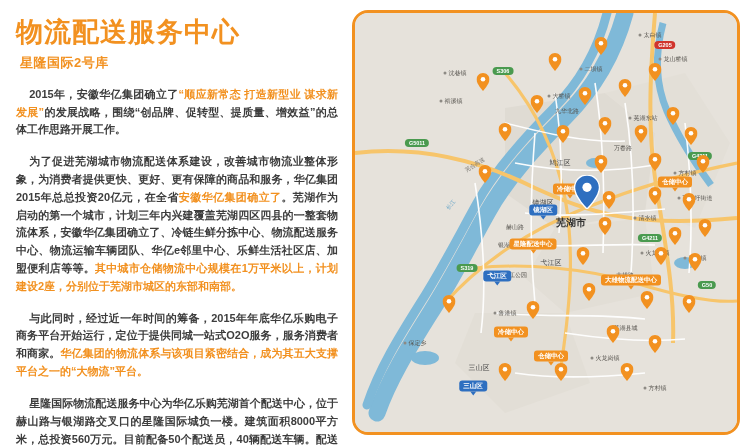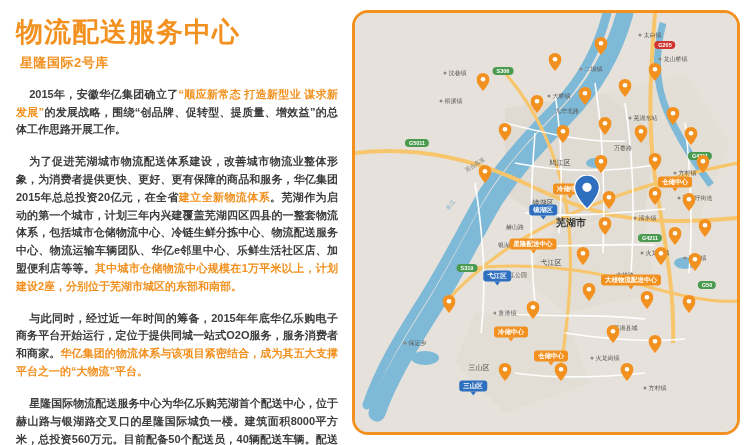--- a/index.html
+++ b/index.html
@@ -139,21 +139,21 @@
 </head>
 <body>
 
 <div class="page">
 
   <div class="left">
     <h1 class="title">物流配送服务中心</h1>
     <h2 class="subtitle">星隆国际2号库</h2>
 
     <p class="para"><span>2015年，安徽华亿集团确立了</span><span class="hl">“顺应新常态 打造新型业 谋求新发展”</span><span>的发展战略，围绕“创品牌、促转型、提质量、增效益”的总体工作思路开展工作。</span></p>
-    <p class="para"><span>为了促进芜湖城市物流配送体系建设，改善城市物流业整体形象，为消费者提供更快、更好、更有保障的商品和服务，华亿集团2015年总总投资20亿元，在全省</span><span class="hl">建立全新物流体系</span><span>。芜湖作为启动的第一个城市，计划三年内兴建覆盖芜湖四区四县的一整套物流体系，包括城市仓储物流中心、冷链生鲜分拣中心、物流配送服务中心、物流运输车辆团队、华亿e邻里中心、乐鲜生活社区店、加盟便利店等等。</span><span class="hl">其中城市仓储物流中心规模在1万平米以上，计划建设2座，分别位于芜湖市城区的东部和南部。</span></p>
+    <p class="para"><span>为了促进芜湖城市物流配送体系建设，改善城市物流业整体形象，为消费者提供更快、更好、更有保障的商品和服务，华亿集团2015年总总投资20亿元，在全省</span><span class="hl">安徽华亿集团确立了</span><span>。芜湖作为启动的第一个城市，计划三年内兴建覆盖芜湖四区四县的一整套物流体系，安徽华亿集团确立了、冷链生鲜分拣中心、物流配送服务中心、物流运输车辆团队、华亿e邻里中心、乐鲜生活社区店、加盟便利店等等。</span><span class="hl">其中城市仓储物流中心规模在1万平米以上，计划建设2座，分别位于芜湖市城区的东部和南部。</span></p>
     <p class="para"><span>与此同时，经过近一年时间的筹备，2015年年底华亿乐购电子商务平台开始运行，定位于提供同城一站式O2O服务，服务消费者和商家。</span><span class="hl">华亿集团的物流体系与该项目紧密结合，成为其五大支撑平台之一的“大物流”平台。</span></p>
     <p class="para"><span>星隆国际物流配送服务中心为华亿乐购芜湖首个配送中心，位于赫山路与银湖路交叉口的星隆国际城负一楼。建筑面积8000平方米，总投资560万元。目前配备50个配送员，40辆配送车辆。配送范围东起中江大道、南至北京路、西临长江、北至齐落山路、万春路，面积约的60平方公里，区域内有常住人口50万。</span></p>
   </div>
 
   <div class="mapwrap">
     <svg class="mapsvg" width="382" height="419" viewBox="0 0 382 419">
       <rect x="0" y="0" width="382" height="419" fill="#e6e2db"></rect>
 
       <path d="M150,95 L250,80 L300,120 L290,200 L200,215 L150,180 Z" fill="#dfdbd3"></path>
       <path d="M200,215 L290,205 L300,280 L210,300 L170,265 Z" fill="#e2ded6"></path>

